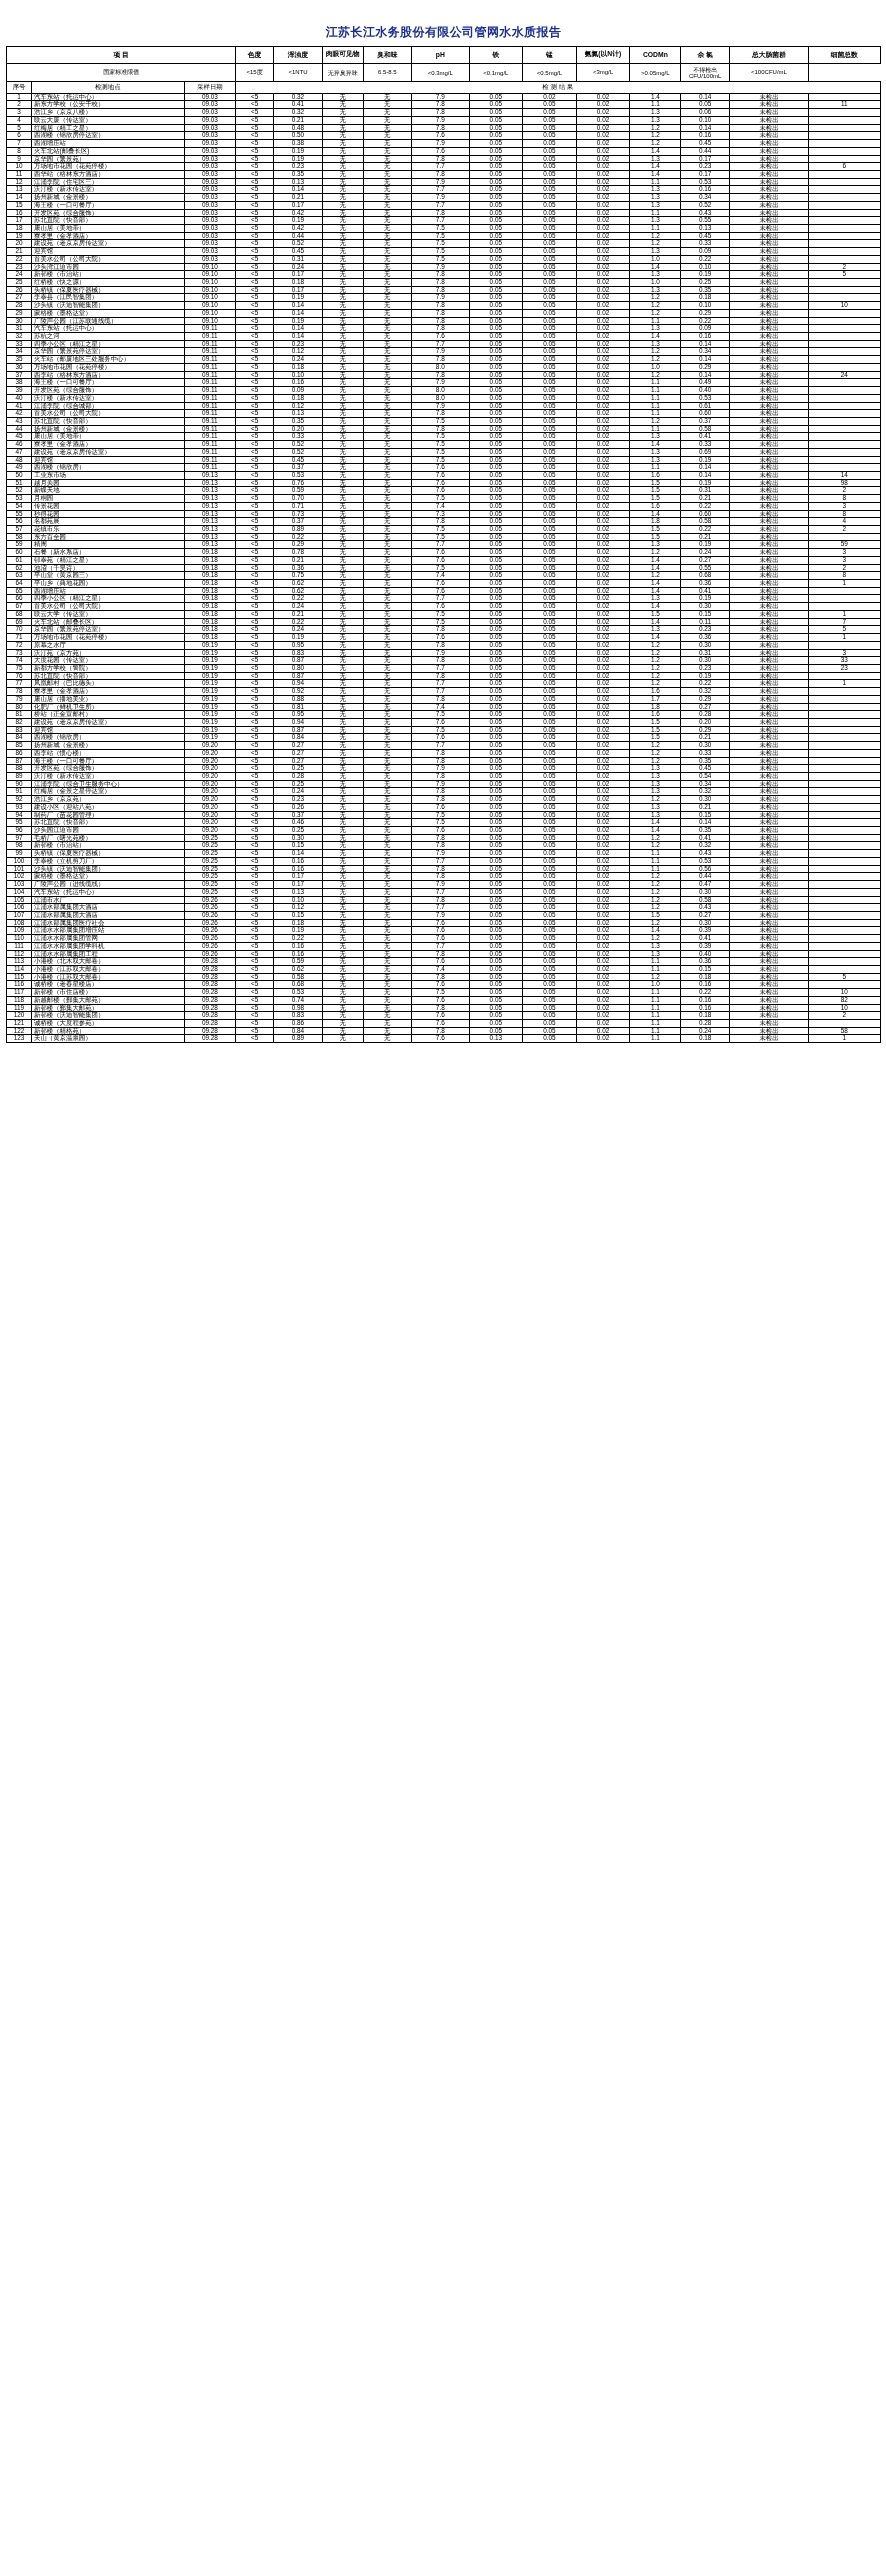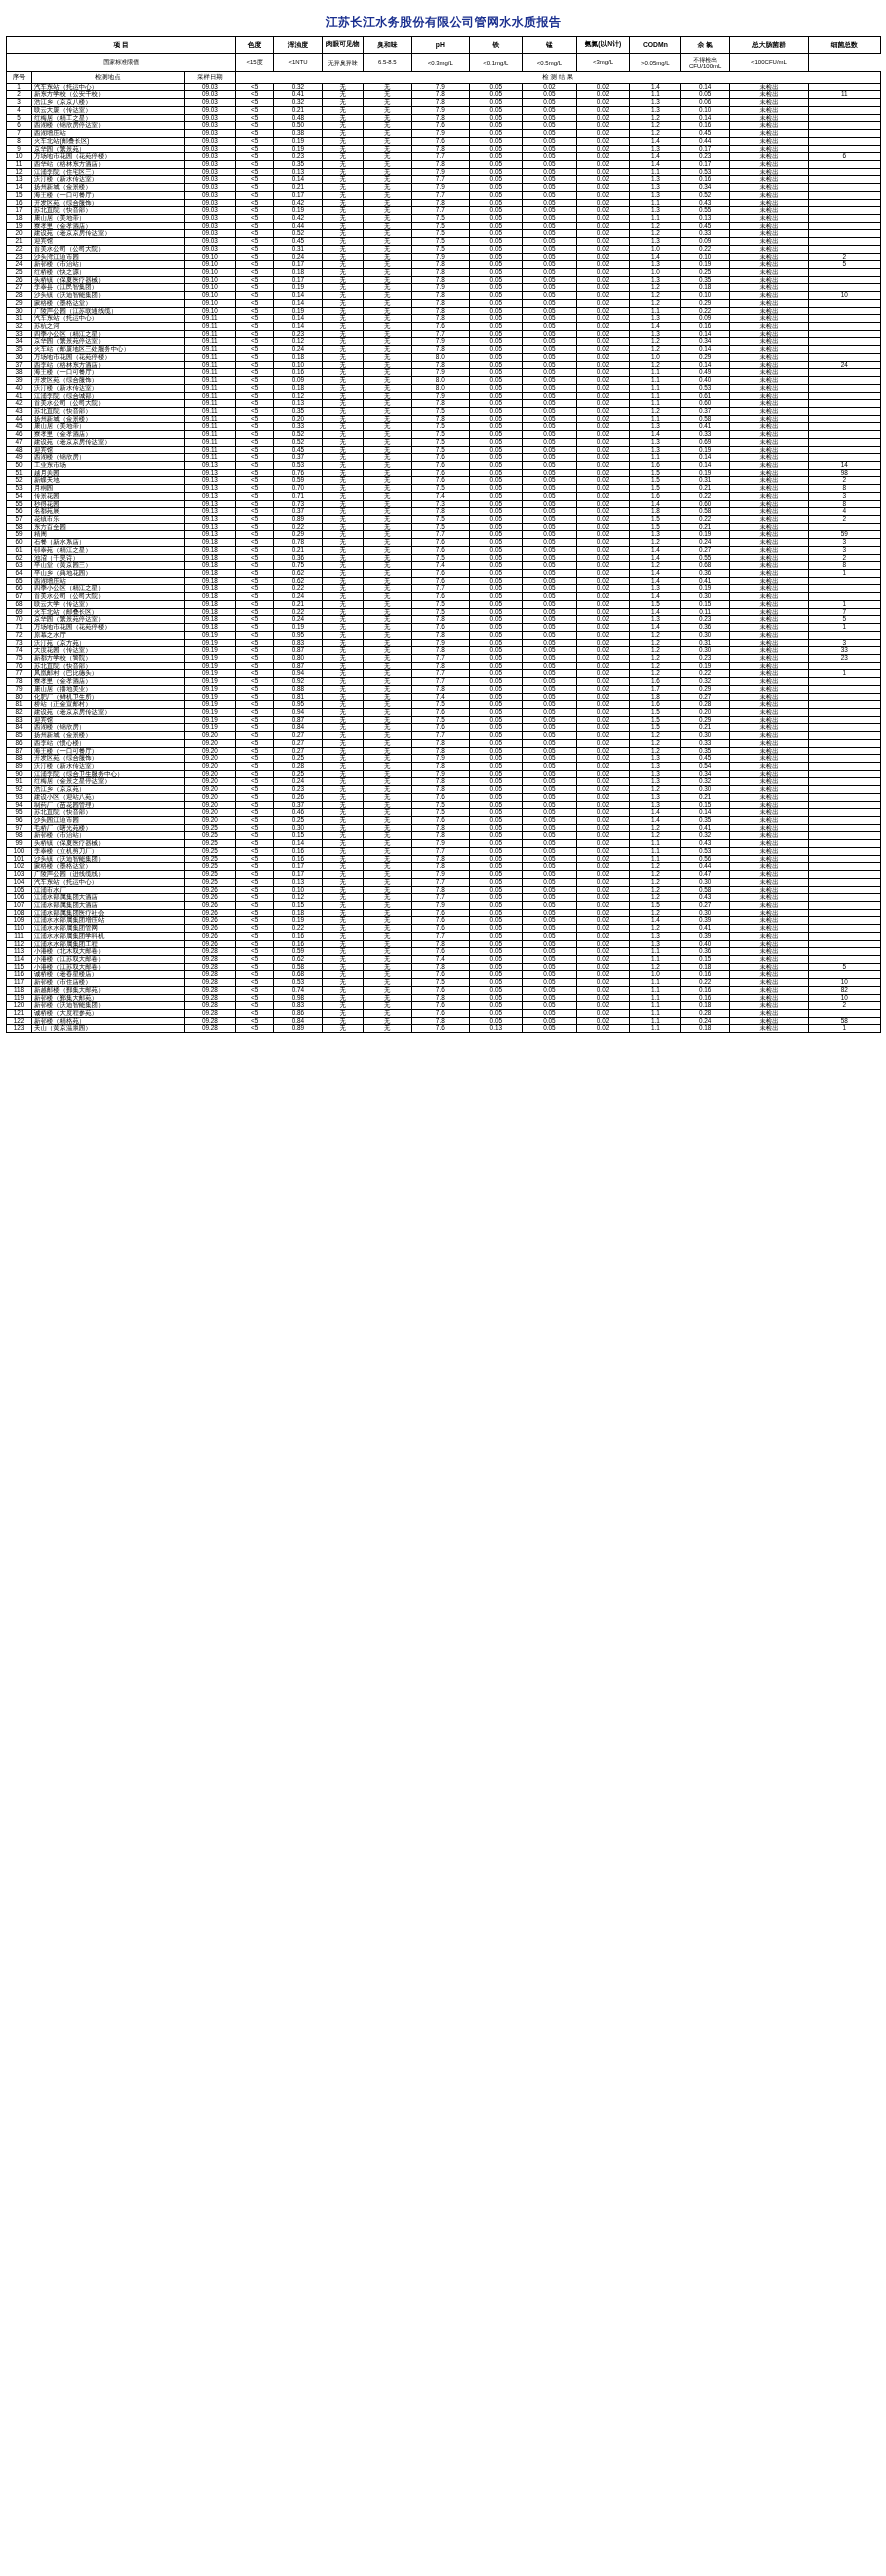--- a/index.html
+++ b/index.html
@@ -1,17 +1,17 @@
 <!DOCTYPE html>
 <html style="font-size:12.8px"><head>
 <meta charset="utf-8">
 <style>
   html,body{margin:0;padding:0;background:#fff;}
   body{font-family:"Liberation Sans","DejaVu Sans",sans-serif;color:#000;}
-  .page{width:887px;margin:6px auto;padding:4.8px 6.4px 16px 6.4px;box-sizing:border-box;}
+  .page{width:887px;margin:16px auto;padding:4.8px 6.4px 16px 6.4px;box-sizing:border-box;}
   .title{text-align:center;font-size:12px;font-weight:bold;color:#1a2f8f;margin:3.2px 0 4.8px 0;letter-spacing:0.4px;}
   table{border-collapse:collapse;width:100%;table-layout:fixed;}
   td,th{border:0.8px solid #000;font-size:6.4px;line-height:1.05;padding:0 0.8px;text-align:center;vertical-align:middle;overflow:hidden;white-space:nowrap;}
   thead td{font-weight:bold;font-size:6.8px;}
   .hdr-row1 td{height:16px;}
   .hdr-row2 td{height:17.6px;font-weight:normal;font-size:6px;}
   .hdr-row3 td{height:10.4px;font-weight:normal;font-size:6.4px;}
   td.loc{text-align:left;padding-left:2.4px;}
   td.idx{width:17.6px;}
   td.date{width:38px;}

